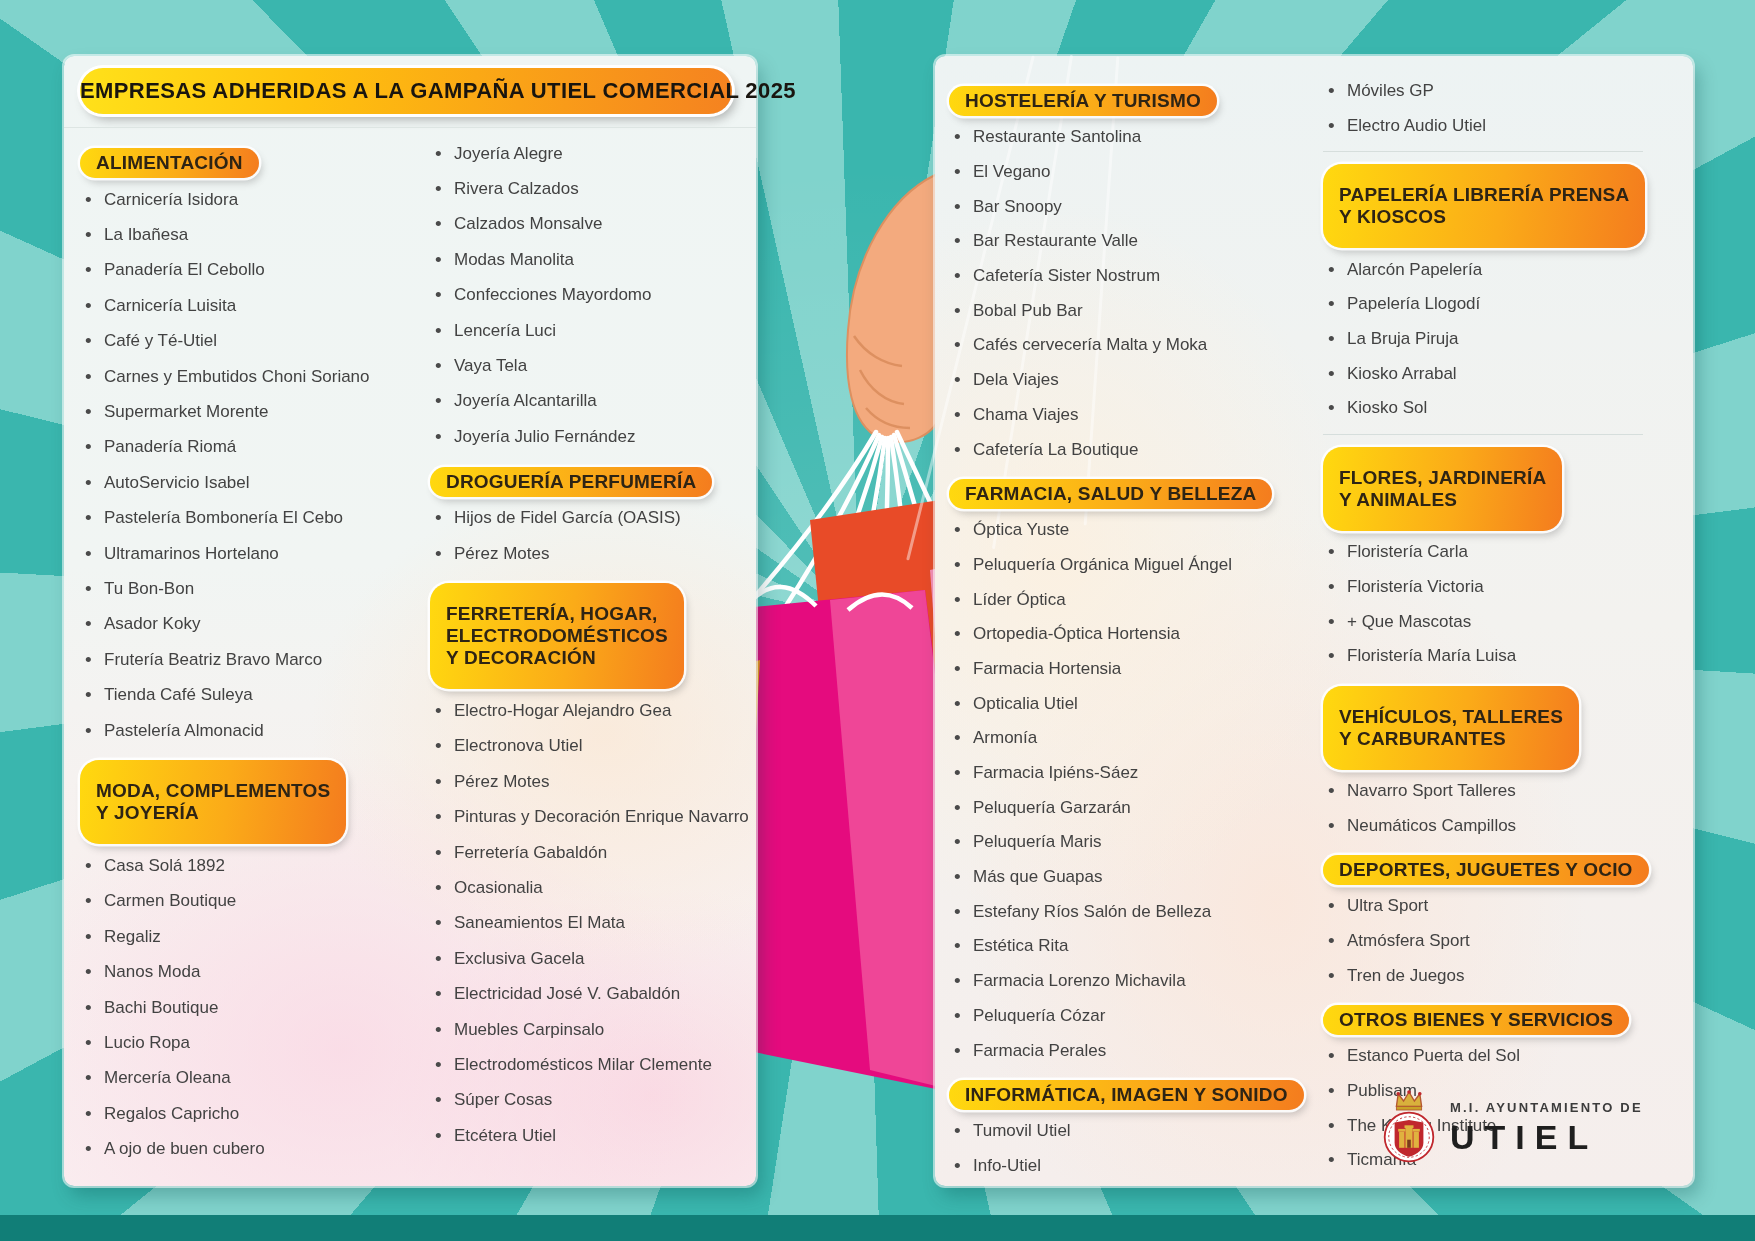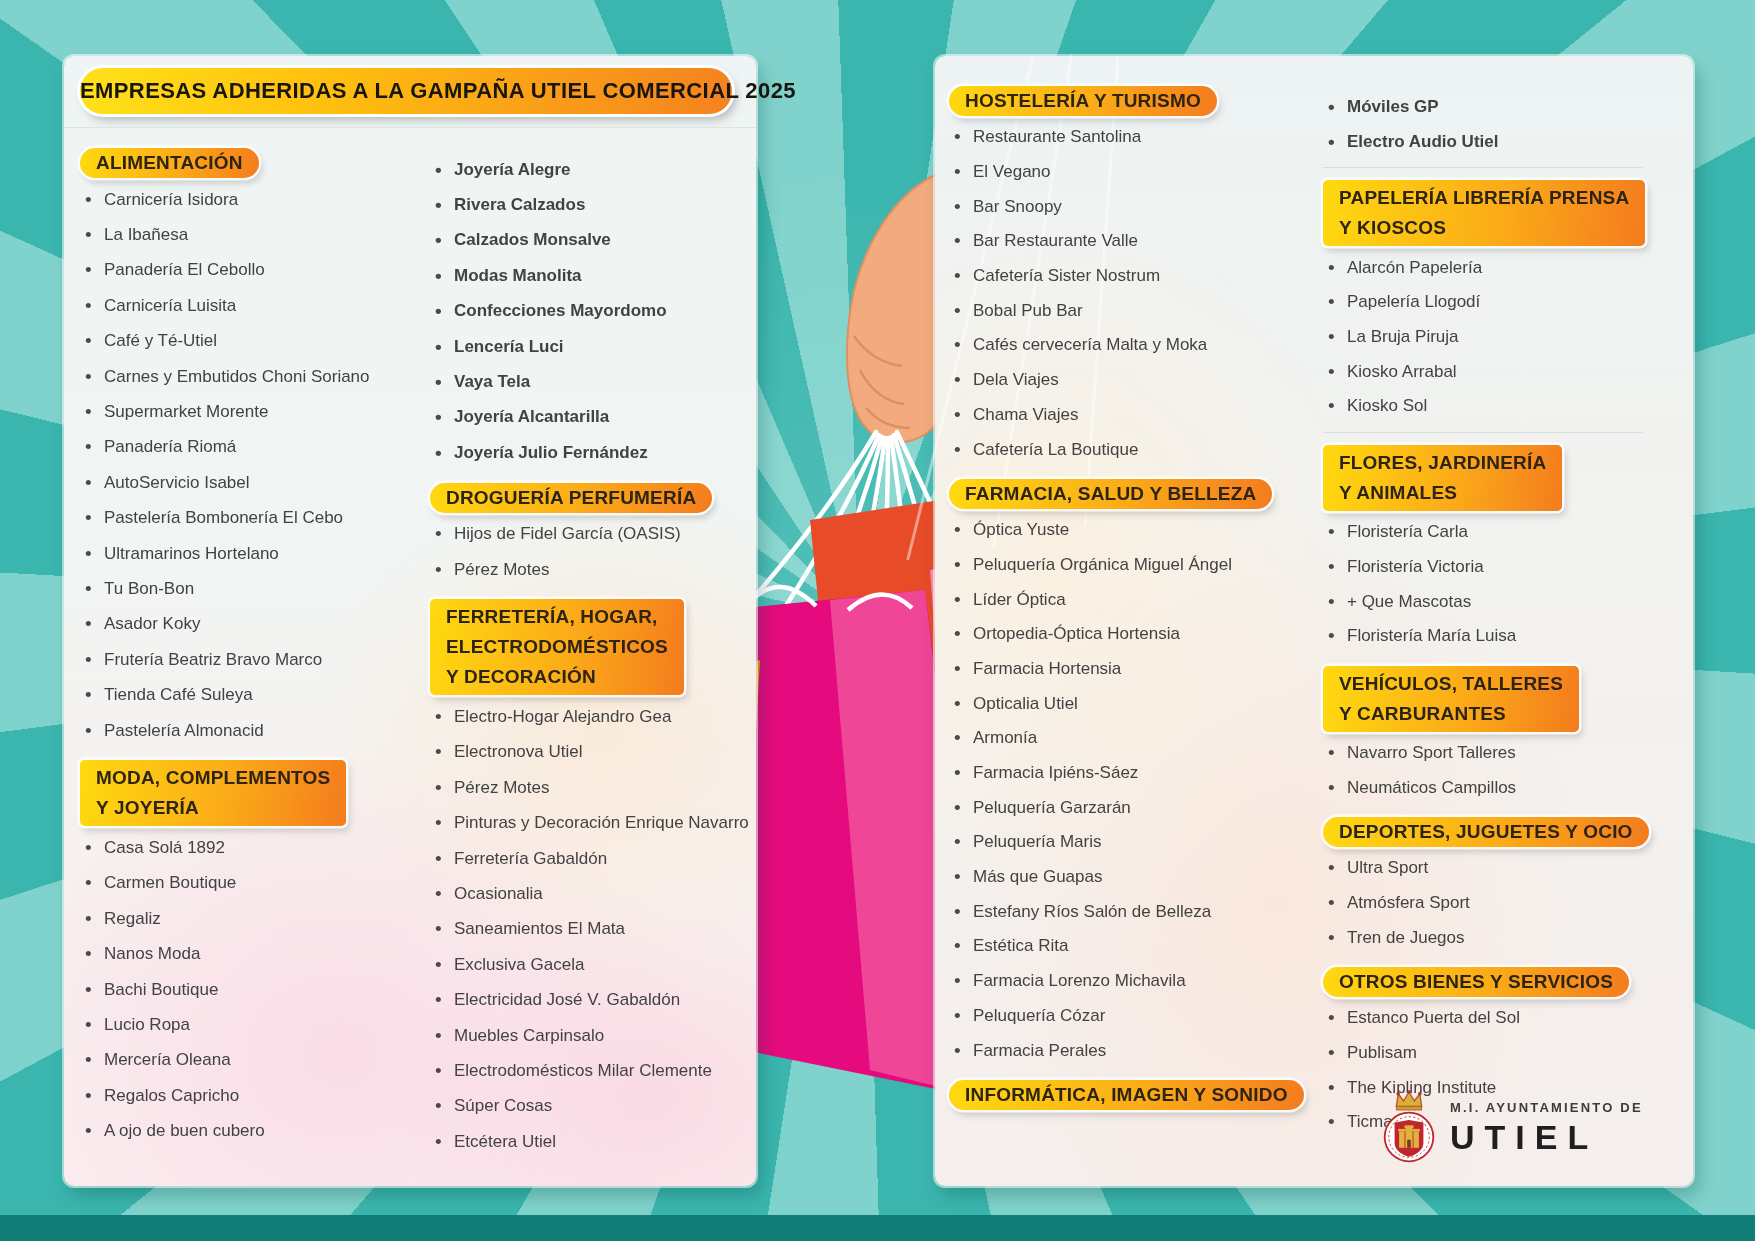--- a/index.html
+++ b/index.html
@@ -63,26 +63,26 @@
   #col-r2{left:388px;top:18px;width:352px;}
 
   
   .badge{
     display:inline-block;margin:12px 0 0;padding:0 16px;height:30px;line-height:30px;
     font-weight:700;font-size:19px;letter-spacing:.2px;color:#2e2414;border-radius:16px;
     background:linear-gradient(97deg,#ffd90f 0%,#fbab18 55%,#f47c1e 100%);
     box-shadow:0 0 0 2.5px rgba(255,255,255,.9), 3px 5px 7px rgba(90,90,90,.28);
     white-space:nowrap;
   }
-  .badge.multi{height:auto;line-height:30px;padding:3px 16px;white-space:pre-line;border-radius:5px;}
+  .badge.multi{height:auto;line-height:22px;padding:20px 16px;white-space:pre-line;border-radius:19px;}
   .col .badge:first-child{margin-top:6px;}
 
   
   .items{list-style:none;margin:4px 0 0;padding:0;}
-  .col .items:first-child{margin-top:16px;font-weight:bold;}
+  .col .items:first-child{margin-top:0;}
   .items li{
     display:flex;align-items:center;position:relative;padding-left:24px;
     white-space:nowrap;font-size:17px;color:#424242;
   }
   .panel-left .items li{height:35.4px;}
   .panel-right .items li{height:34.7px;}
   .items li::before{
     content:"\2022";position:absolute;left:5px;top:50%;transform:translateY(-52%);
     font-size:19px;color:#4a4a4a;
   }
@@ -219,21 +219,24 @@
         <li>Armonía</li>
         <li>Farmacia Ipiéns-Sáez</li>
         <li>Peluquería Garzarán</li>
         <li>Peluquería Maris</li>
         <li>Más que Guapas</li>
         <li>Estefany Ríos Salón de Belleza</li>
         <li>Estética Rita</li>
         <li>Farmacia Lorenzo Michavila</li>
         <li>Peluquería Cózar</li>
         <li>Farmacia Perales</li>
-      </ul><div class="badge">INFORMÁTICA, IMAGEN Y SONIDO</div></div>
+      </ul><div class="badge">INFORMÁTICA, IMAGEN Y SONIDO</div><ul class="items">
+        <li>Tumovil Utiel</li>
+        <li>Info-Utiel</li>
+      </ul></div>
   <div class="col" id="col-r2"><ul class="items">
         <li>Móviles GP</li>
         <li>Electro Audio Utiel</li>
       </ul><div class="divider"></div><div class="badge multi">PAPELERÍA LIBRERÍA PRENSA
 Y KIOSCOS</div><ul class="items">
         <li>Alarcón Papelería</li>
         <li>Papelería Llogodí</li>
         <li>La Bruja Piruja</li>
         <li>Kiosko Arrabal</li>
         <li>Kiosko Sol</li>

